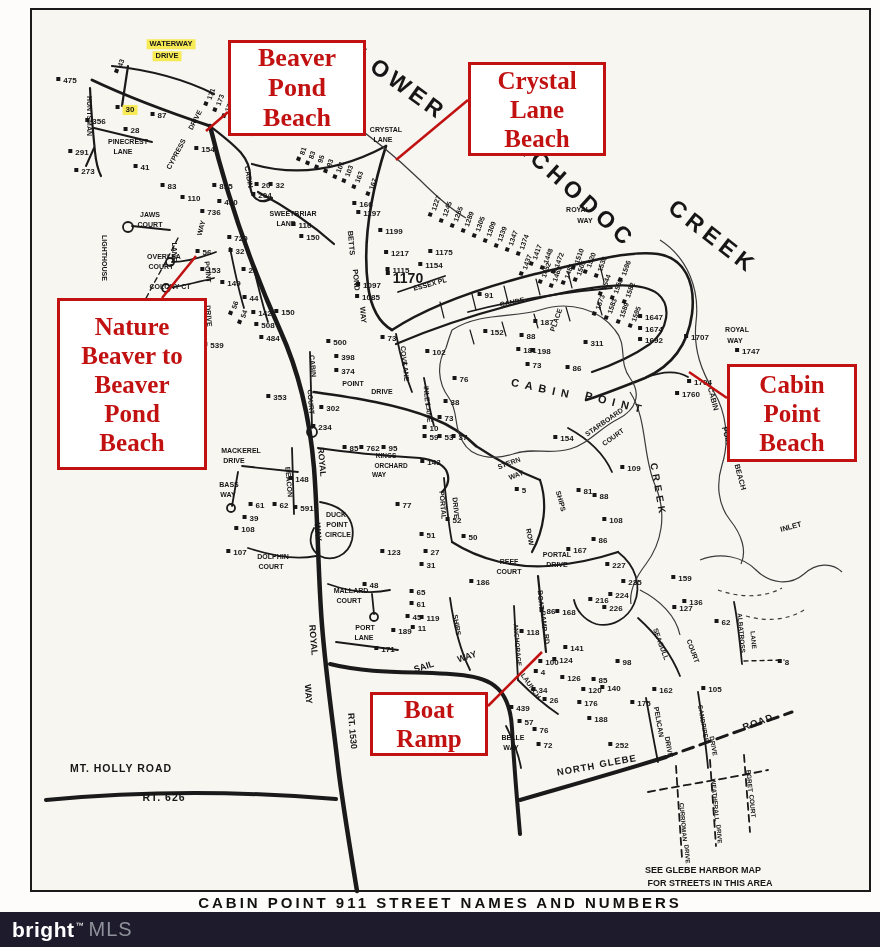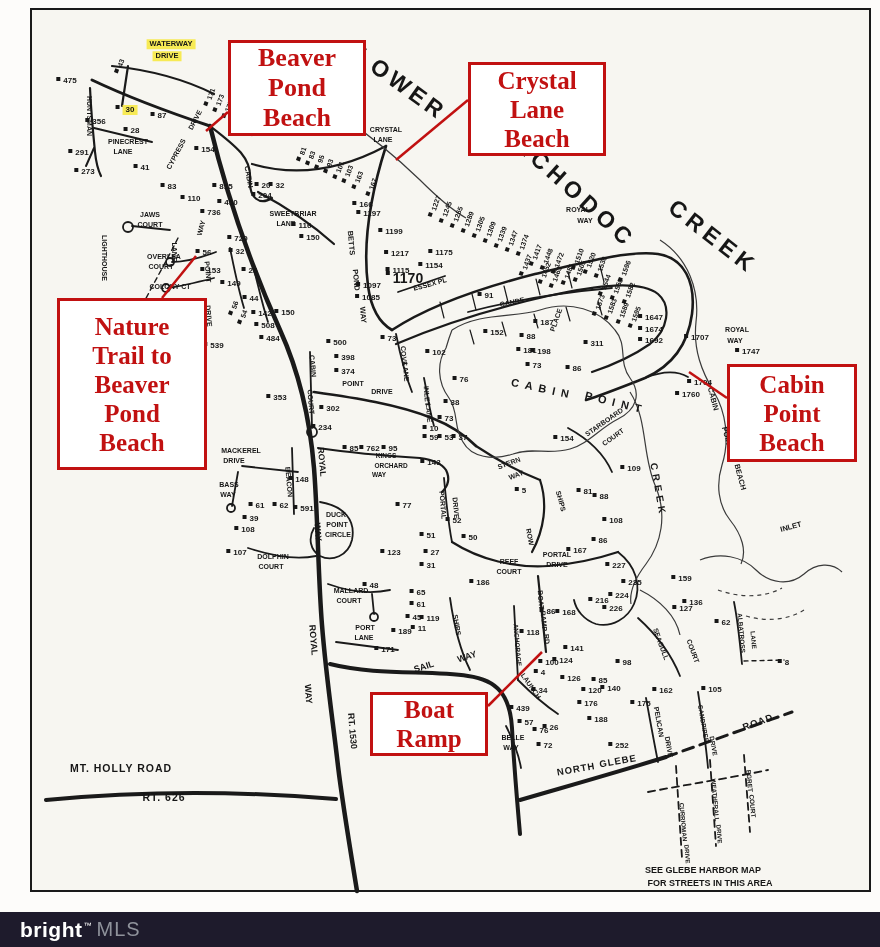--- a/index.html
+++ b/index.html
@@ -13,21 +13,21 @@
   .lbl { position:absolute; color:#161616; font-weight:700; white-space:nowrap; line-height:1; }
   .lbl.num::before { content:""; position:absolute; left:-7px; top:0px; width:4px; height:4px; background:#161616; }
   .lbl.hl { background:#f7ea55; padding:1px 3px; }
   .callout { position:absolute; border:3px solid #c11111; background:#ffffff; color:#c11111;
              font-family:"Liberation Serif",serif; font-weight:700; text-align:center;
              display:flex; flex-direction:column; align-items:center; justify-content:center;
              line-height:1.16; z-index:6; }
   #map-title { position:absolute; left:0; top:894px; width:880px; text-align:center;
                font-weight:700; font-size:15px; letter-spacing:3px; color:#111; }
   #brand-bar { position:absolute; left:0; top:912px; width:880px; height:35px; background:#1e1b2c;
-               display:flex; align-items:center; padding-left:20px; z-index:8; }
+               display:flex; align-items:center; padding-left:12px; z-index:8; }
   #brand-bar .bright { color:#ffffff; font-weight:700; font-size:21px; letter-spacing:.5px; }
   #brand-bar .tm { color:#ffffff; font-size:8px; margin:-9px 5px 0 1px; }
   #brand-bar .mls { color:#8f929b; font-size:20px; letter-spacing:1px; font-weight:400; }
 </style>
 </head>
 <body>
 
 <div id="stage">
   <div id="frame"></div>
 
@@ -375,21 +375,21 @@
       <div class="lbl num" style="left: 601px; top: 720px; font-size: 8px; transform: translate(-50%, -50%) rotate(0deg);">188</div>
       <div class="lbl num" style="left: 591px; top: 704px; font-size: 8px; transform: translate(-50%, -50%) rotate(0deg);">176</div>
       <div class="lbl num" style="left: 614px; top: 689px; font-size: 8px; transform: translate(-50%, -50%) rotate(0deg);">140</div>
       <div class="lbl num" style="left: 595px; top: 691px; font-size: 8px; transform: translate(-50%, -50%) rotate(0deg);">120</div>
       <div class="lbl num" style="left: 574px; top: 679px; font-size: 8px; transform: translate(-50%, -50%) rotate(0deg);">126</div>
       <div class="lbl num" style="left: 577px; top: 649px; font-size: 8px; transform: translate(-50%, -50%) rotate(0deg);">141</div>
       <div class="lbl num" style="left: 566px; top: 661px; font-size: 8px; transform: translate(-50%, -50%) rotate(0deg);">124</div>
       <div class="lbl num" style="left: 552px; top: 663px; font-size: 8px; transform: translate(-50%, -50%) rotate(0deg);">100</div>
       <div class="lbl num" style="left: 543px; top: 673px; font-size: 8px; transform: translate(-50%, -50%) rotate(0deg);">4</div>
       <div class="lbl num" style="left: 543px; top: 691px; font-size: 8px; transform: translate(-50%, -50%) rotate(0deg);">34</div>
-      <div class="lbl num" style="left: 554px; top: 701px; font-size: 8px; transform: translate(-50%, -50%) rotate(0deg); margin-top: 27px;">26</div>
+      <div class="lbl num" style="left: 554px; top: 701px; font-size: 8px; transform: translate(-50%, -50%) rotate(0deg);">26</div>
       <div class="lbl num" style="left: 523px; top: 709px; font-size: 8px; transform: translate(-50%, -50%) rotate(0deg);">439</div>
       <div class="lbl num" style="left: 529px; top: 723px; font-size: 8px; transform: translate(-50%, -50%) rotate(0deg);">57</div>
       <div class="lbl" style="left: 513px; top: 737px; font-size: 7px; transform: translate(-50%, -50%) rotate(0deg);">BELLE</div>
       <div class="lbl" style="left: 511px; top: 747px; font-size: 7px; transform: translate(-50%, -50%) rotate(0deg);">WAY</div>
       <div class="lbl num" style="left: 544px; top: 731px; font-size: 8px; transform: translate(-50%, -50%) rotate(0deg);">76</div>
       <div class="lbl num" style="left: 548px; top: 746px; font-size: 8px; transform: translate(-50%, -50%) rotate(0deg);">72</div>
       <div class="lbl num" style="left: 622px; top: 746px; font-size: 8px; transform: translate(-50%, -50%) rotate(0deg);">252</div>
       <div class="lbl" style="left: 576px; top: 769px; font-size: 9.5px; letter-spacing: 1px; transform: translate(-50%, -50%) rotate(-10deg);">NORTH</div>
       <div class="lbl" style="left: 618px; top: 761px; font-size: 9.5px; letter-spacing: 1px; transform: translate(-50%, -50%) rotate(-10deg);">GLEBE</div>
       <div class="lbl" style="left: 758px; top: 722px; font-size: 9.5px; letter-spacing: 1px; transform: translate(-50%, -50%) rotate(-20deg);">ROAD</div>
@@ -422,35 +422,36 @@
         <div>Pond</div>
         <div>Beach</div>
       </div>
       <div class="callout" style="left: 468px; top: 62px; width: 138px; height: 94px; font-size: 25px;">
         <div>Crystal</div>
         <div>Lane</div>
         <div>Beach</div>
       </div>
       <div class="callout" style="left: 57px; top: 298px; width: 150px; height: 172px; font-size: 25px;">
         <div>Nature</div>
-        <div>Trail to</div>
+        <div>Beaver to</div>
         <div>Beaver</div>
         <div>Pond</div>
         <div>Beach</div>
       </div>
       <div class="callout" style="left: 727px; top: 364px; width: 130px; height: 98px; font-size: 25px;">
         <div>Cabin</div>
         <div>Point</div>
         <div>Beach</div>
       </div>
       <div class="callout" style="left: 370px; top: 692px; width: 118px; height: 64px; font-size: 25px;">
         <div>Boat</div>
         <div>Ramp</div>
       </div>
     </div>
 
+  <div id="map-title">CABIN POINT 911 STREET NAMES AND NUMBERS</div>
 
   <div id="brand-bar">
     <span class="bright">bright</span>
     <span class="tm">™</span>
     <span class="mls">MLS</span>
   </div>
 </div>
 
 </body></html>

